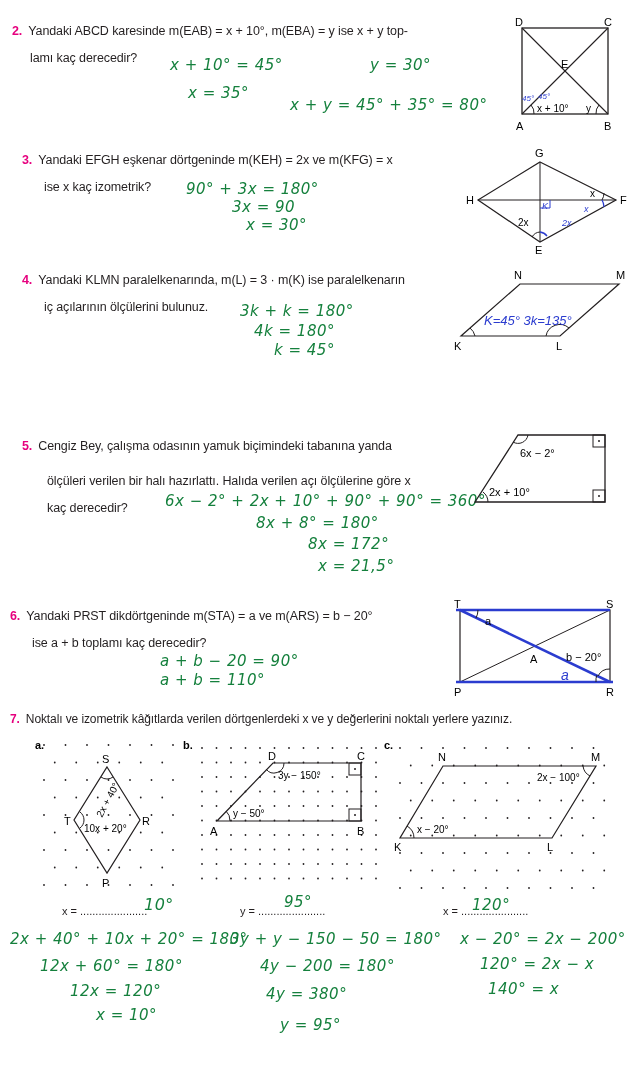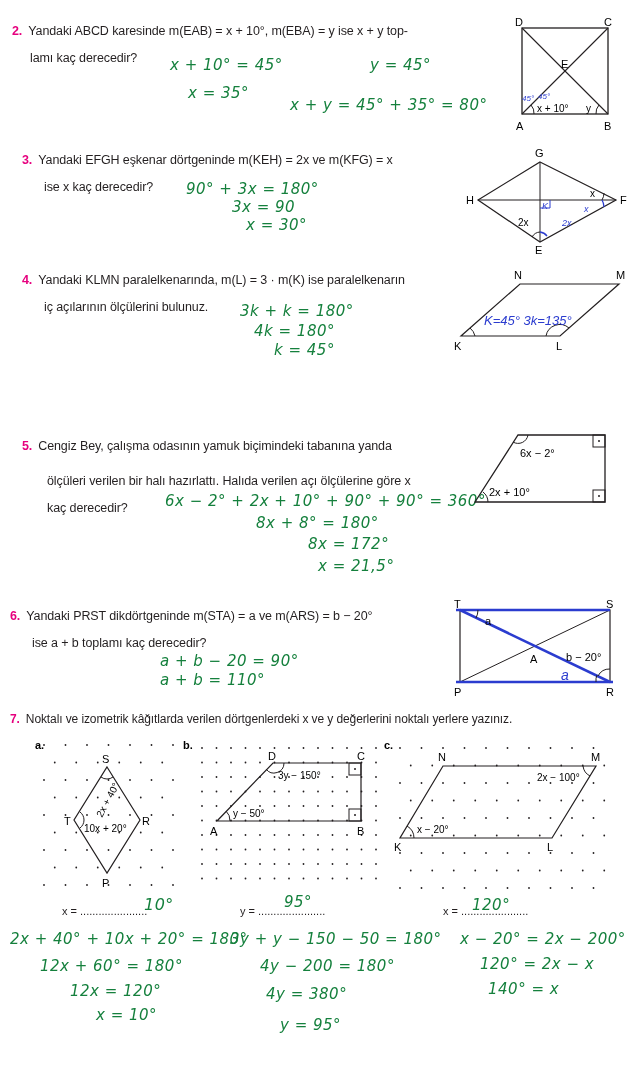--- a/index.html
+++ b/index.html
@@ -15,21 +15,21 @@
   .dots { letter-spacing: 0; }
 </style>
 </head>
 <body>
 
 <div class="abs qtext" style="left:12px; top:18px; width:470px;">
   <div><span class="qnum">2.</span><span>Yandaki ABCD karesinde m(EAB) = x + 10°, m(EBA) = y ise x + y top-</span></div>
   <div style="padding-left:18px;">lamı kaç derecedir?</div>
 </div>
 <div class="abs hw" style="left:170px; top:56px;">x + 10° = 45°</div>
-<div class="abs hw" style="left:370px; top:56px;">y = 45°</div>
+<div class="abs hw" style="left:370px; top:56px;">y = 30°</div>
 <div class="abs hw" style="left:188px; top:84px;">x = 35°</div>
 <div class="abs hw" style="left:290px; top:96px;">x + y = 45° + 35° = 80°</div>
 
 <svg class="abs" style="left:505px; top:15px;" width="125" height="125" viewBox="0 0 125 125">
   <rect x="17" y="13" width="86" height="86" fill="none" stroke="#231f20" stroke-width="1.3"></rect>
   <line x1="17" y1="99" x2="103" y2="13" stroke="#231f20" stroke-width="1.1"></line>
   <line x1="17" y1="13" x2="103" y2="99" stroke="#231f20" stroke-width="1.1"></line>
   <path d="M29 99 A12 12 0 0 0 26 90" fill="none" stroke="#231f20"></path>
   <path d="M91 99 A12 12 0 0 1 94 90" fill="none" stroke="#231f20"></path>
   <text x="10" y="11" font-size="11">D</text>
@@ -38,21 +38,21 @@
   <text x="11" y="115" font-size="11">A</text>
   <text x="99" y="115" font-size="11">B</text>
   <text x="32" y="97" font-size="10">x + 10°</text>
   <text x="81" y="97" font-size="10">y</text>
   <text x="17" y="86" font-size="8" fill="#2b3ccf" font-style="italic">45°</text>
   <text x="33" y="84" font-size="8" fill="#2b3ccf" font-style="italic">45°</text>
 </svg>
 
 <div class="abs qtext" style="left:22px; top:147px; width:440px;">
   <div><span class="qnum">3.</span><span>Yandaki EFGH eşkenar dörtgeninde m(KEH) = 2x ve m(KFG) = x</span></div>
-  <div style="padding-left:22px;">ise x kaç derecedir?</div>
+  <div style="padding-left:22px;">ise x kaç izometrik?</div>
 </div>
 <div class="abs hw" style="left:186px; top:180px;">90° + 3x = 180°</div>
 <div class="abs hw" style="left:232px; top:198px;">3x = 90</div>
 <div class="abs hw" style="left:246px; top:216px;">x = 30°</div>
 
 <svg class="abs" style="left:450px; top:142px;" width="180" height="118" viewBox="0 0 180 118">
   <polygon points="90,20 166,58 90,100 28,58" fill="none" stroke="#231f20" stroke-width="1.2"></polygon>
   <line x1="90" y1="20" x2="90" y2="100" stroke="#231f20" stroke-width="1"></line>
   <line x1="28" y1="58" x2="166" y2="58" stroke="#231f20" stroke-width="1"></line>
   <path d="M90 66 L100 66 L100 58" fill="none" stroke="#2b3ccf" stroke-width="1"></path>

